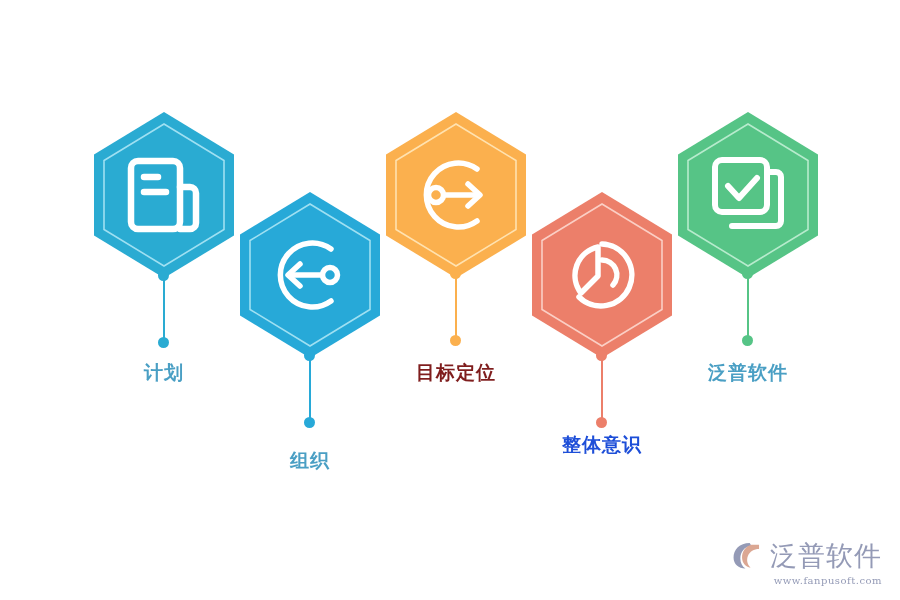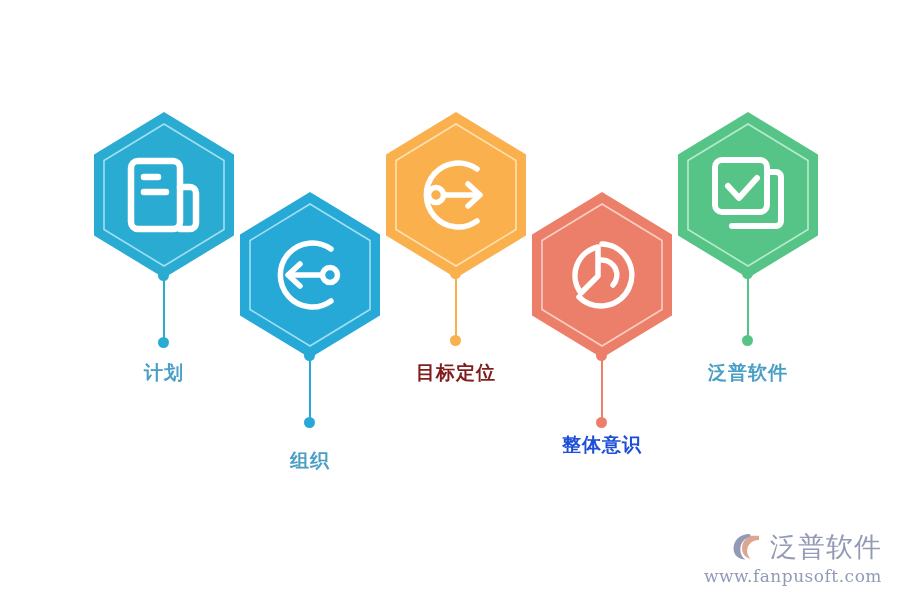--- a/index.html
+++ b/index.html
@@ -93,21 +93,21 @@
     flex: none;
   }
   #watermark .wm-name {
     font-size: 27px;
     color: #8b92b0;
     font-family: "DejaVu Sans", "Liberation Sans", sans-serif;
     letter-spacing: 1px;
     line-height: 1;
   }
   #watermark .wm-url {
-    font-size: 17px;
+    font-size: 10px;
     color: #8b92b0;
     letter-spacing: 0.5px;
     margin-top: 3px;
     margin-left: 36px;
     font-family: "DejaVu Serif", "Liberation Serif", serif;
   }
 </style>
 </head>
 <body>
 

